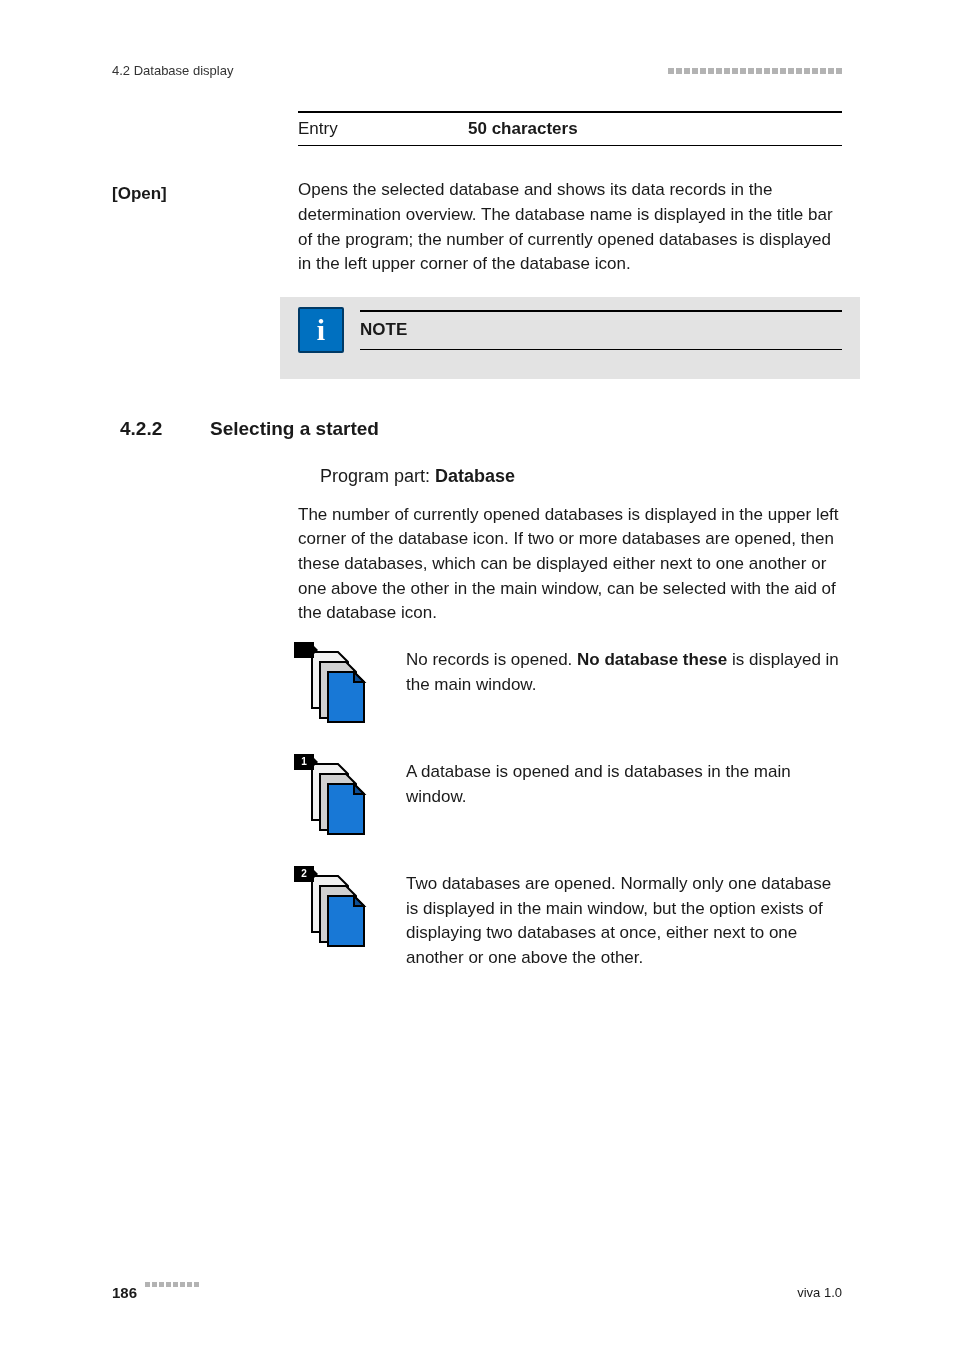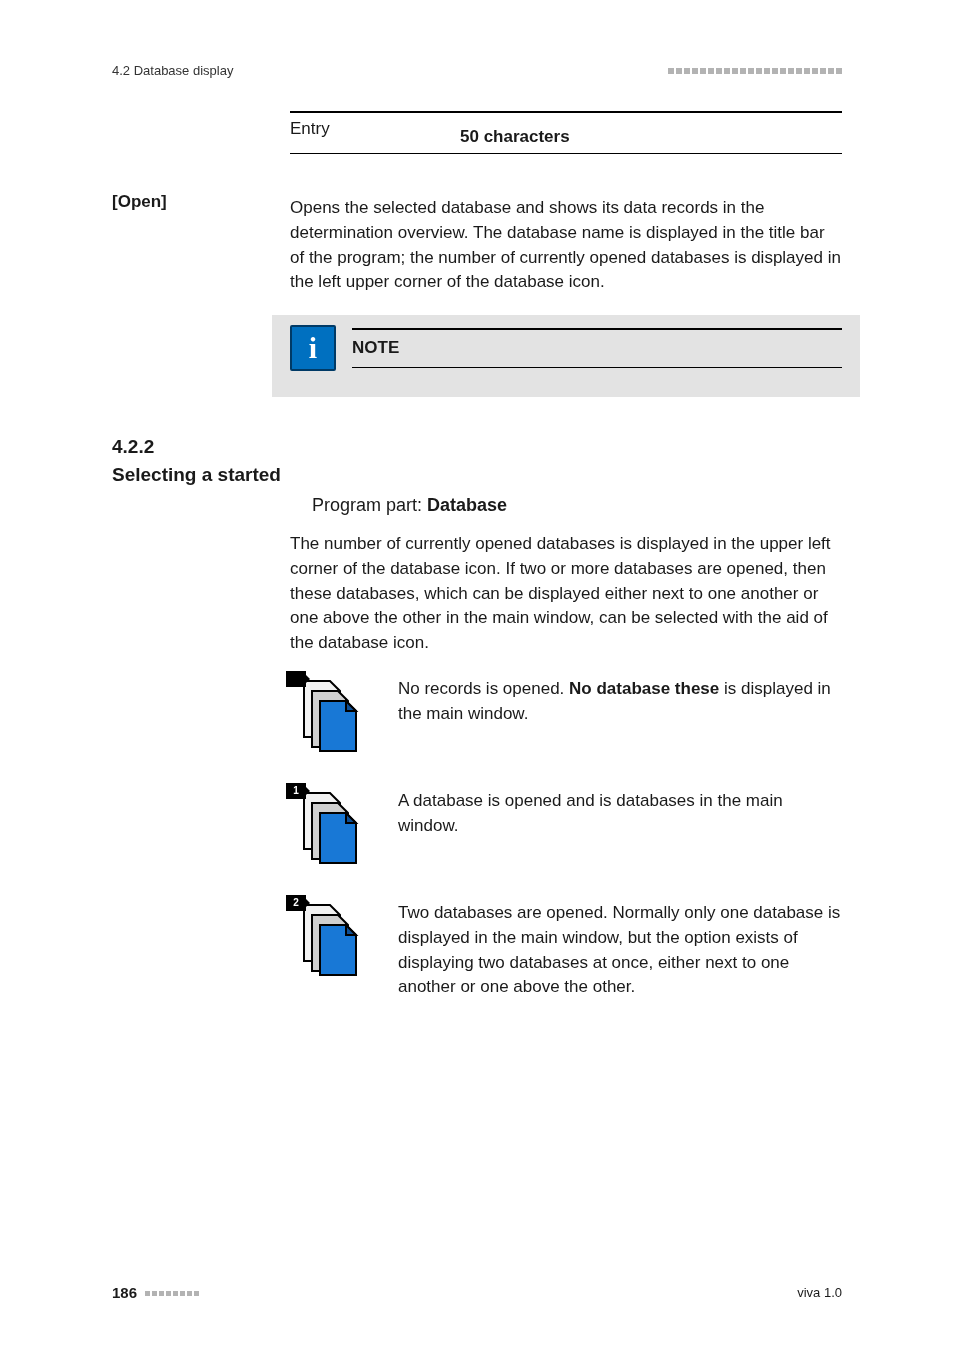--- a/index.html
+++ b/index.html
@@ -37,38 +37,37 @@
     background: #b3b3b3;
     display: inline-block;
   }
   .dots.small span {
     width: 5px;
     height: 5px;
   }
   .content-grid {
     display: grid;
     grid-template-columns: 178px 1fr;
-    column-gap: 0;
+    column-gap: 8px;
   }
   .left-col {}
   .right-col {}
   .entry-table {
     border-top: 2px solid #000;
     border-bottom: 1px solid #000;
     padding: 4px 0 4px 0;
   }
   .entry-row {
     display: flex;
   }
   .entry-label {
     width: 170px;
   }
   .entry-value {
     font-weight: 700;
-    margin-top: 8px;
   }
   .open-label {
     font-weight: 700;
     margin-top: 36px;
   }
   .para {
     margin: 0 0 16px 0;
   }
   .note-box {
     background: #e3e3e3;
@@ -103,23 +102,22 @@
   }
   .note-title {
     font-weight: 700;
   }
   .note-body {
     margin-top: 14px;
   }
   .section-head {
     font-weight: 800;
     font-size: 19px;
-    margin: 10px 0 4px -178px;
-    display: flex;
-    flex-direction: column;
+    margin: 10px 0 20px -178px;
+    display: flex;
   }
   .section-num {
     width: 90px;
     display: inline-block;
   }
   .program-part {
     font-size: 18px;
     margin: 2px 0 14px 22px;
   }
   .icon-row {
@@ -174,21 +172,21 @@
     left: 112px;
     right: 112px;
     bottom: 46px;
     display: flex;
     justify-content: space-between;
     align-items: center;
     font-size: 13px;
   }
   .footer-left {
     display: flex;
-    align-items: center;
+    align-items: flex-start;
     gap: 8px;
   }
   .page-num {
     font-weight: 800;
     font-size: 15px;
   }
   b { font-weight: 700; }
 </style>
 </head>
 <body>
@@ -232,21 +230,21 @@
           <span class="entry-label">Entry</span>
           <span class="entry-value">50 characters</span>
         </div>
       </div>
     </div>
 
     <div class="left-col">
       <div class="open-label">[Open]</div>
     </div>
     <div class="right-col">
-      <p class="para" style="margin-top:42px">Opens the selected database and shows its data records in the determination overview. The database name is displayed in the title bar of the program; the number of currently opened databases is displayed in the left upper corner of the database icon.</p>
+      <p class="para" style="margin-top:32px">Opens the selected database and shows its data records in the determination overview. The database name is displayed in the title bar of the program; the number of currently opened databases is displayed in the left upper corner of the database icon.</p>
 
       <div class="note-box">
         <div class="note-head">
           <div class="note-icon">i</div>
           <div class="note-title-wrap">
             <span class="note-title">NOTE</span>
           </div>
         </div>
       </div>
     </div>

